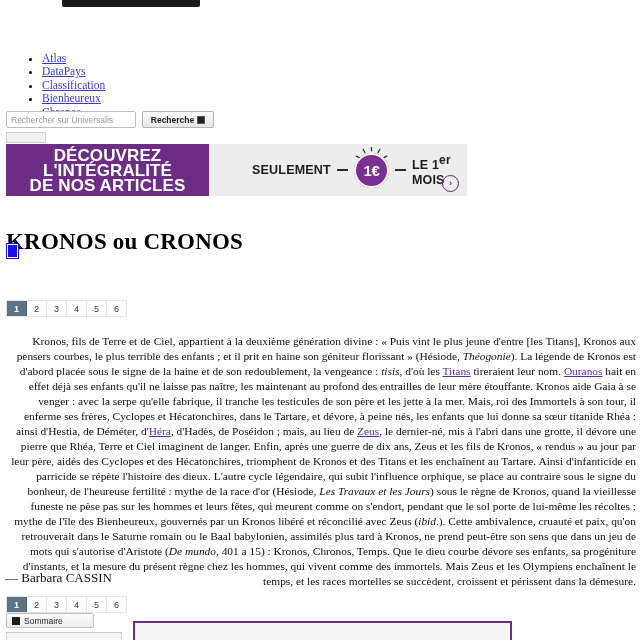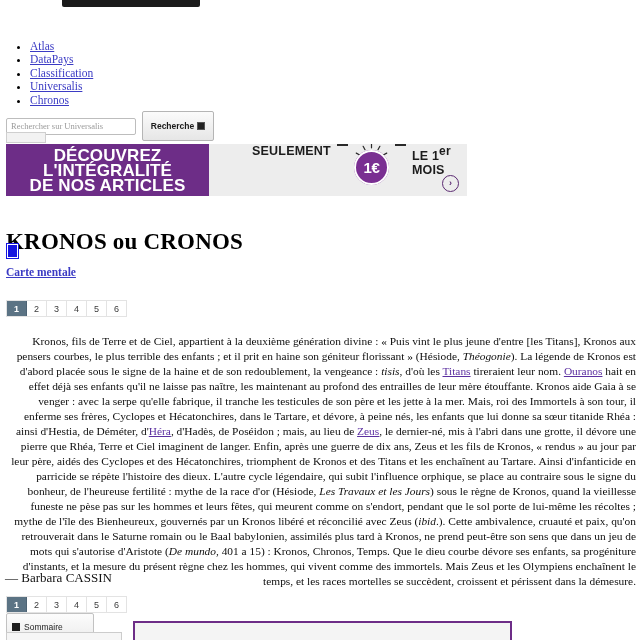--- a/index.html
+++ b/index.html
@@ -30,21 +30,21 @@
   }
 
   
   .navwrap {
     position: absolute;
     left: 0;
     top: 36px;
     width: 400px;
   }
   ul.navlist {
-    margin: 4px;
+    margin: 16px;
     padding: 0 0 0 26px;
     list-style: disc;
   }
   ul.navlist li {
     line-height: 13.4px;
     font-size: 11.5px;
     color: #000;
   }
   ul.navlist li a {
     color: #3b3bc4;
@@ -61,30 +61,30 @@
     display: flex;
     align-items: center;
     gap: 6px;
   }
   .search-input {
     width: 120px;
     height: 15px;
     border: 1px solid #bdbdbd;
     background: #ffffff;
     border-radius: 2px;
-    font-family: Liberation Serif, serif;
+    font-family: Liberation Sans, sans-serif;
     font-size: 8.5px;
     color: #8d8d8d;
     padding: 0 4px;
     box-sizing: content-box;
     outline: none;
   }
   .search-input::placeholder { color: #9a9a9a; }
   .search-btn {
-    height: 30px;
+    height: 17px;
     min-width: 72px;
     border: 1px solid #b5b5b5;
     border-radius: 2px;
     background: linear-gradient(#fbfbfb, #e6e6e6);
     display: flex;
     align-items: center;
     justify-content: center;
     gap: 3px;
     font-family: "Liberation Sans", sans-serif;
     font-size: 8.5px;
@@ -135,21 +135,21 @@
     font-weight: bold;
     font-size: 17px;
     letter-spacing: 0.1px;
     line-height: 15px;
     text-align: center;
   }
   .promo-right {
     flex: 1;
     position: relative;
     display: flex;
-    align-items: flex-start;
+    align-items: center;
     justify-content: center;
     gap: 6px;
     font-family: "Liberation Sans", sans-serif;
     font-weight: bold;
     font-size: 12.5px;
     color: #1c1c1c;
     letter-spacing: 0.2px;
     padding-left: 43px;
   }
   .euro-badge {
@@ -287,21 +287,21 @@
     font-size: 13px;
     color: #111;
   }
 
   
   .sommaire {
     position: absolute;
     left: 6px;
     top: 613px;
     width: 88px;
-    height: 28px;
+    height: 15px;
     border: 1px solid #c2c2c2;
     border-radius: 2px;
     background: linear-gradient(#fcfcfc, #ececec);
     display: flex;
     align-items: center;
     gap: 4px;
     padding: 0 5px;
     box-sizing: border-box;
     font-family: "Liberation Sans", sans-serif;
     font-size: 8.5px;
@@ -337,21 +337,21 @@
 </head>
 <body>
 
 <div class="topbar"></div>
 
 <div class="navwrap">
   <ul class="navlist">
     <li><a href="#">Atlas</a></li>
     <li><a href="#">DataPays</a></li>
     <li><a href="#">Classification</a></li>
-    <li><a href="#">Universalis</a></li>
+    <li><a href="#">Bienheureux</a></li>
     <li><a href="#">Chronos</a></li>
   </ul>
 </div>
 
 <div class="searchrow">
   <input class="search-input" type="text" placeholder="Rechercher sur Universalis" style="">
   <button class="search-btn">
     <span>Recherche</span>
     <span class="btn-glyph"></span>
   </button>
@@ -387,21 +387,20 @@
     <span class="dash"></span>
     <span><span>LE 1</span><span class="sup">er</span><span> MOIS</span></span>
     <span class="chev">›</span>
   </div>
 </div>
 
 <h1 class="article-title">KRONOS ou CRONOS</h1>
 <div class="broken-img"></div>
 
 <div class="linkblock">
-  <a href="#" class="bold">Carte mentale</a>
 </div>
 
 <div class="pager pager-top">
   <span class="pg active">1</span>
   <span class="pg">2</span>
   <span class="pg">3</span>
   <span class="pg">4</span>
   <span class="pg">5</span>
   <span class="pg">6</span>
 </div>

